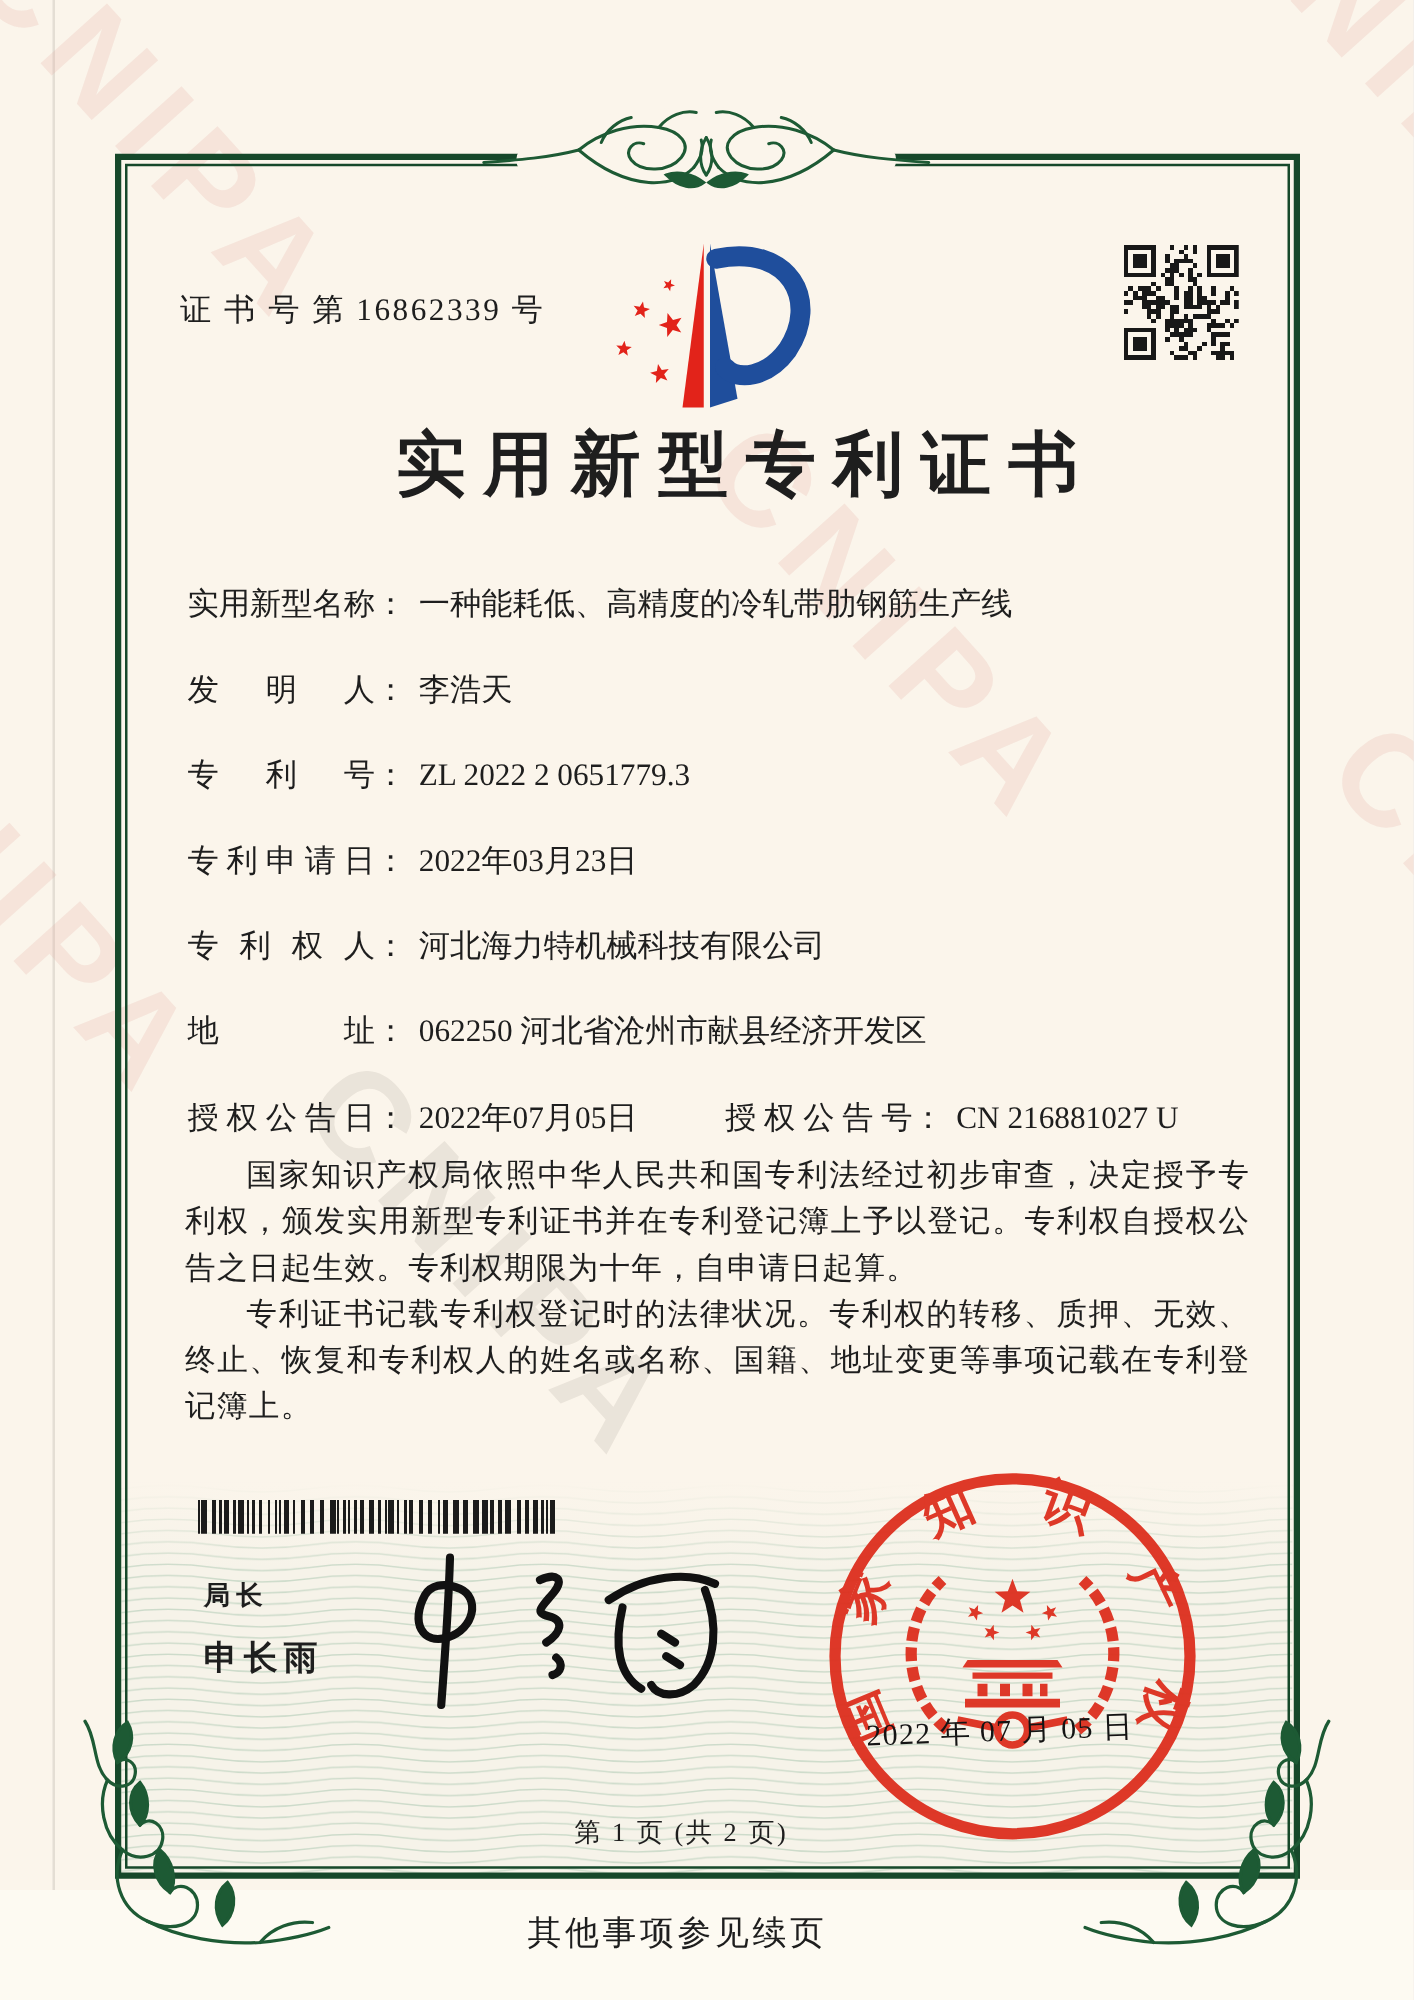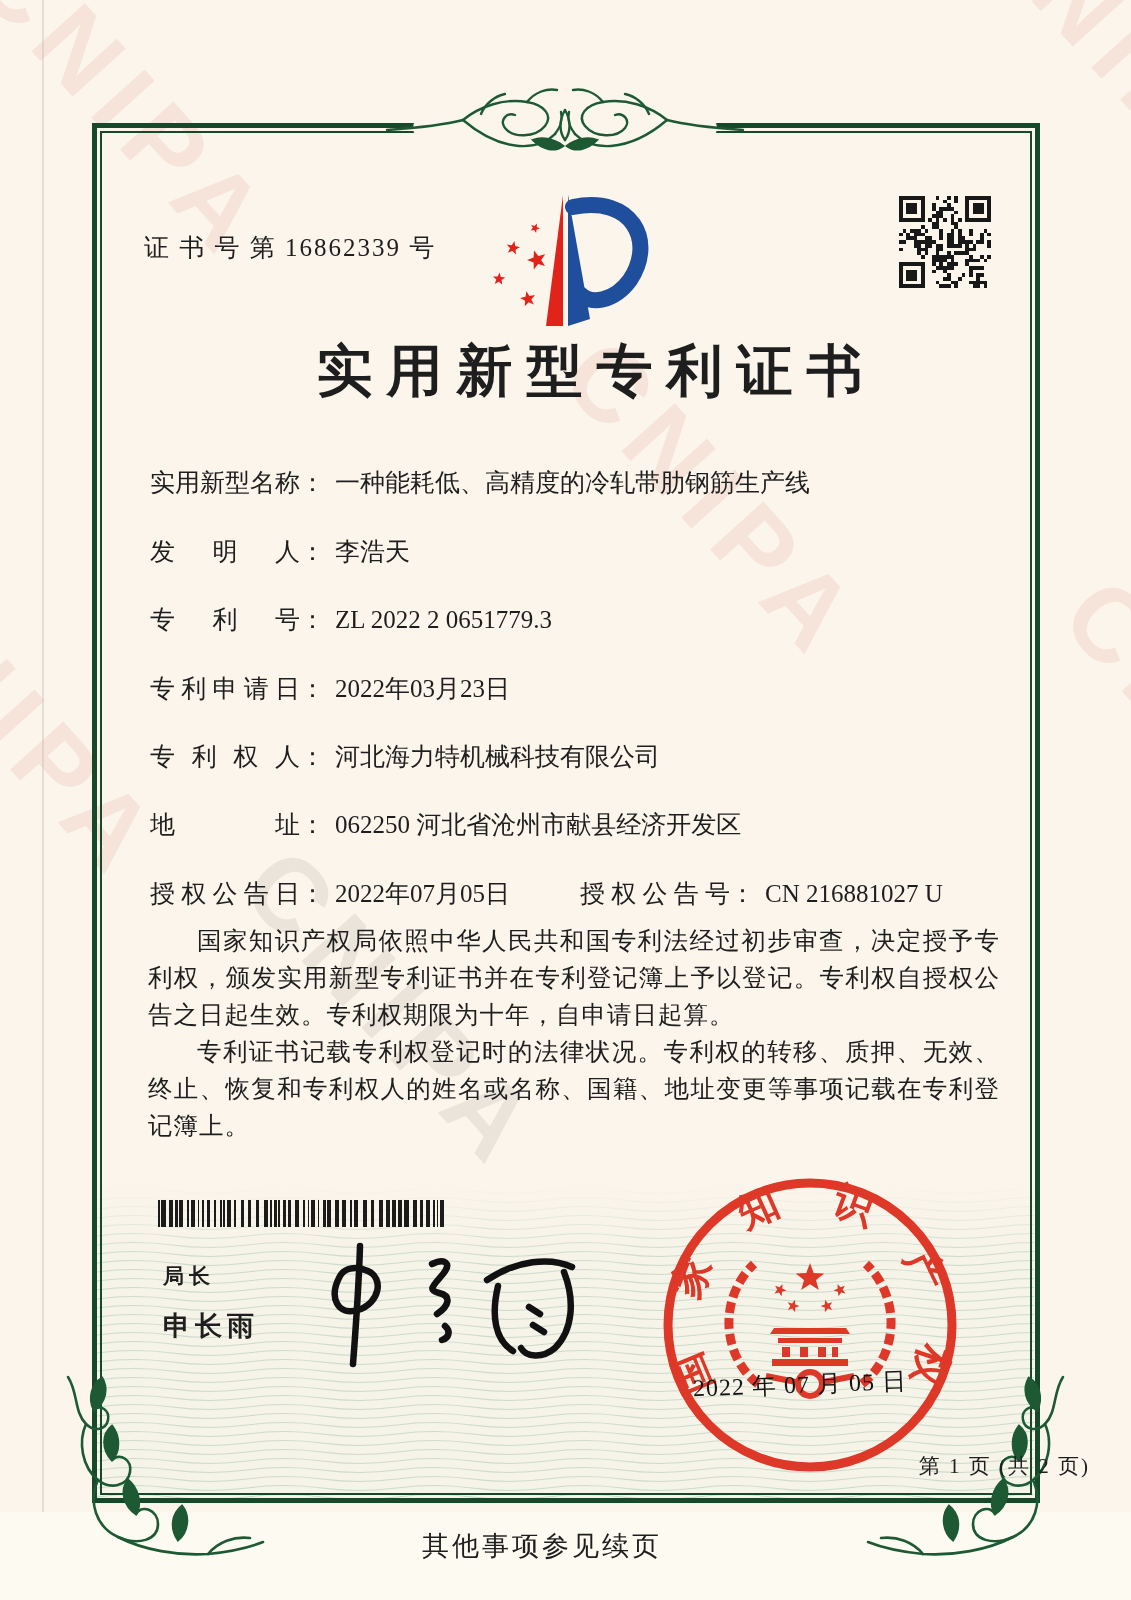--- a/index.html
+++ b/index.html
@@ -53,21 +53,21 @@
   .signer-title{position:absolute;left:163px;top:1262px;font-size:21px;font-weight:600;
                 font-family:"Liberation Sans","DejaVu Sans",sans-serif;letter-spacing:5px;}
   .signer-name{position:absolute;left:163px;top:1308px;font-size:27px;font-weight:600;
                font-family:"Liberation Sans","DejaVu Sans",sans-serif;letter-spacing:5px;text-align:center;}
   .signature{position:absolute;left:282px;top:1225px;width:300px;height:150px;}
   
   .seal{position:absolute;left:650px;top:1172px;width:320px;height:300px;opacity:.95;}
   .seal-date{position:absolute;left:693px;top:1368px;width:250px;font-size:24px;
              letter-spacing:1px;transform:rotate(-2deg);color:#141414;}
   
-  .page-num{position:absolute;left:0;top:1452px;width:1090px;text-align:right;font-size:21px;letter-spacing:2px;}
+  .page-num{position:absolute;left:0;top:1452px;width:1090px;text-align:center;font-size:21px;letter-spacing:2px;}
   .cont-note{position:absolute;left:0;top:1528px;width:1084px;text-align:center;font-size:27px;letter-spacing:3px;}
 </style>
 </head>
 <body>
 
 <div class="page">
 
   <div class="scan-line"></div>
 
   <div class="wm" style="left:-70px;top:40px;">CNIPA</div>

